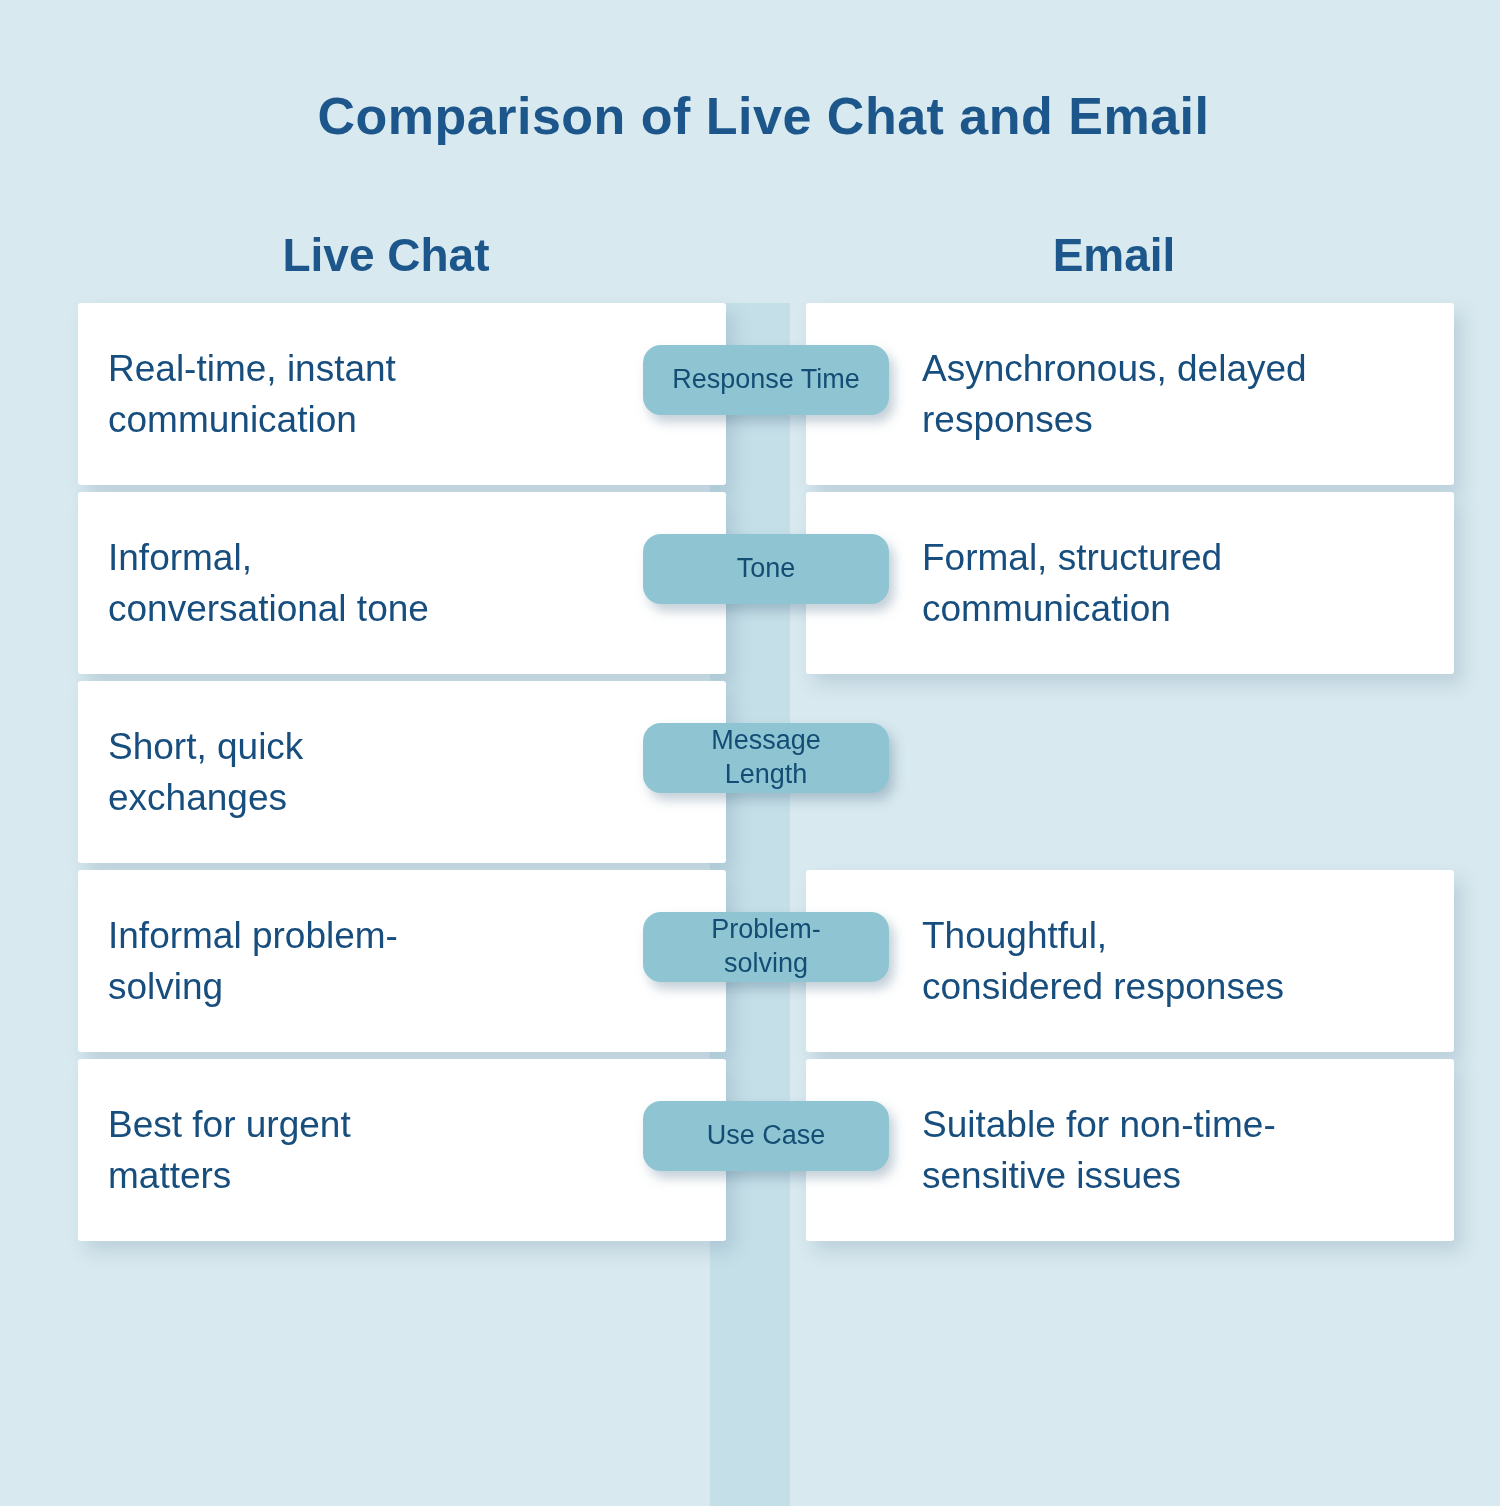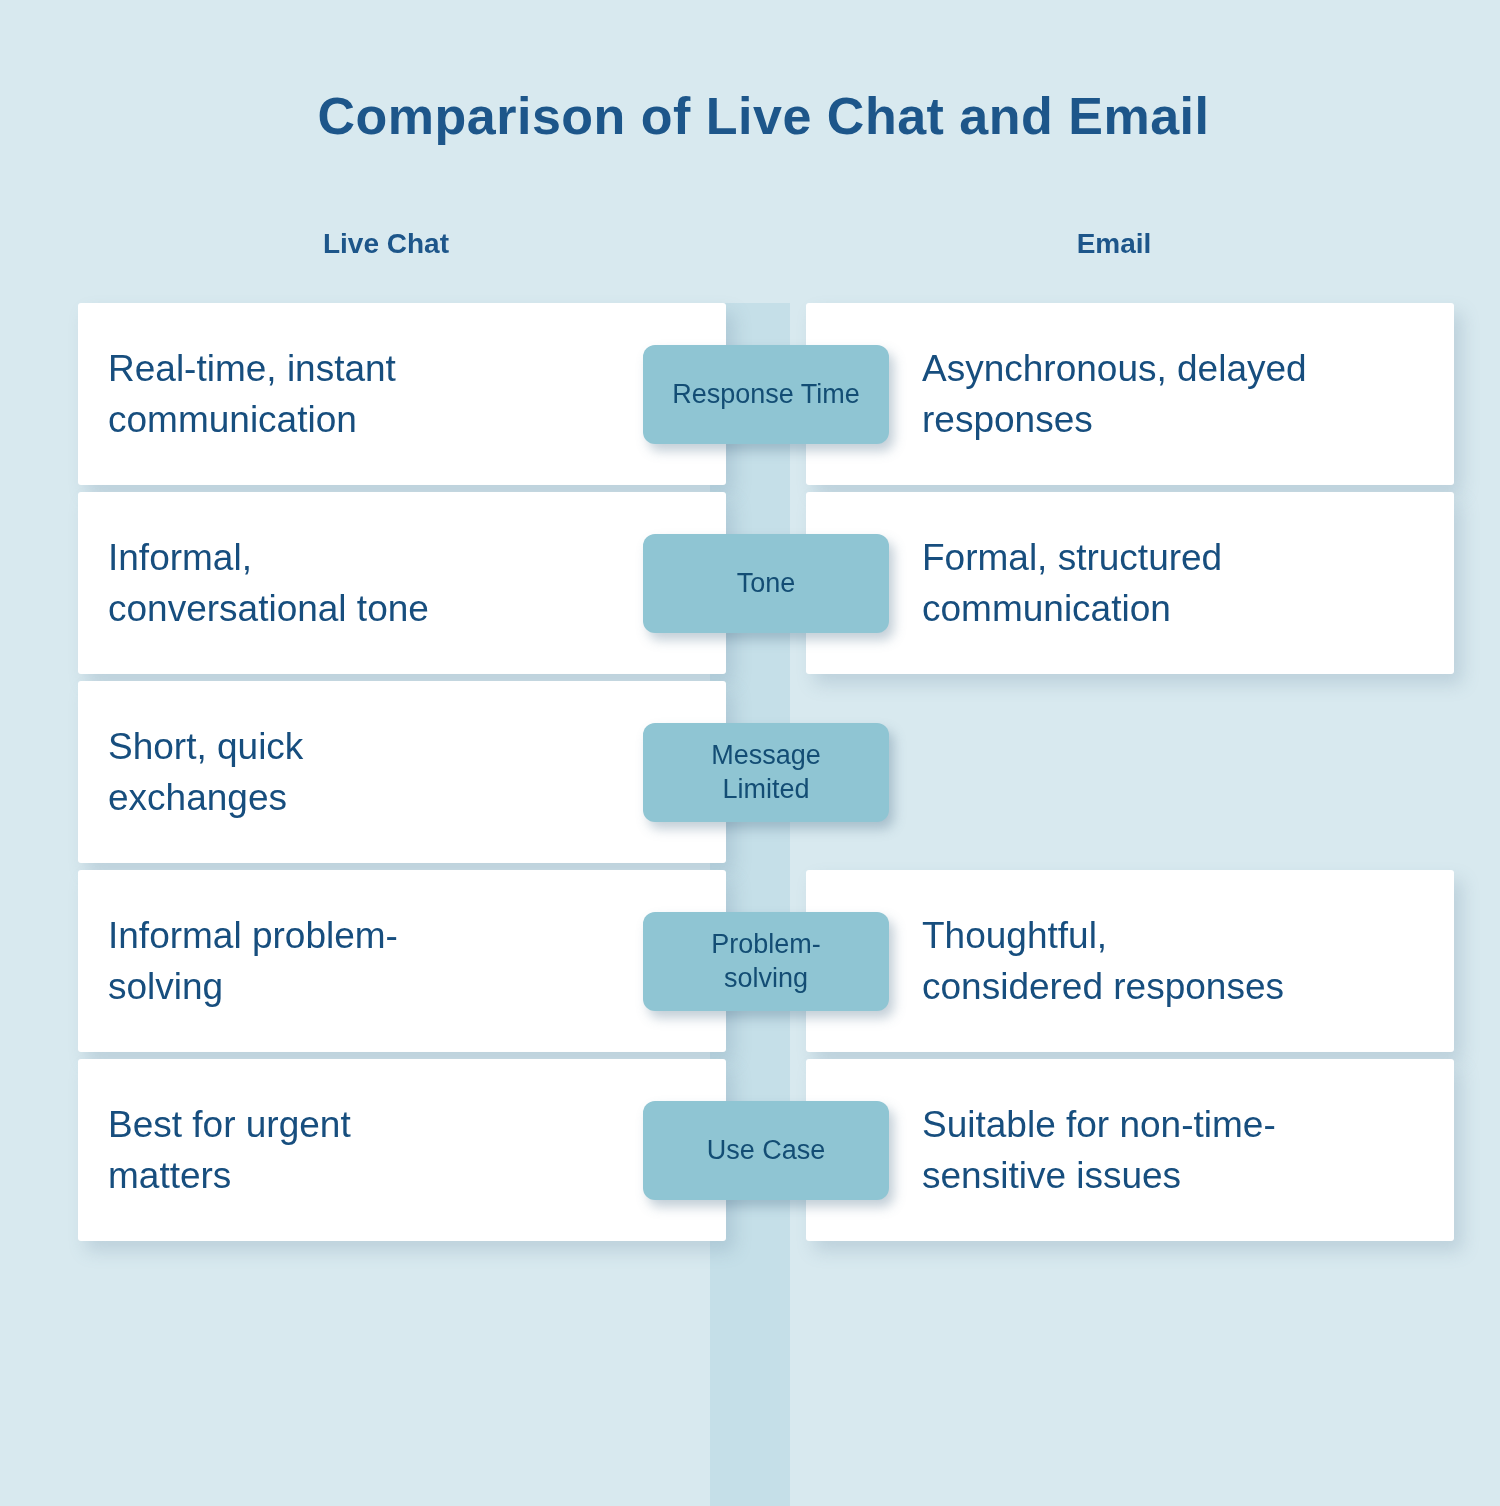--- a/index.html
+++ b/index.html
@@ -31,21 +31,21 @@
     font-weight: 700;
     color: var(--title);
     letter-spacing: 0.5px;
     padding-left: 27px;
   }
   .col-header {
     position: absolute;
     top: 228px;
     width: 648px;
     text-align: center;
-    font-size: 28px;
+    font-size: 46px;
     font-weight: 700;
     color: var(--title);
   }
   .col-header.left  { left: 62px; }
   .col-header.right { left: 790px; }
   .band {
     position: absolute;
     left: 710px;
     top: 303px;
     width: 80px;
@@ -83,23 +83,23 @@
     color: var(--text);
     white-space: pre-line;
   }
   .card.left  .card-text { margin-left: 30px; }
   .card.right .card-text { margin-left: 116px; }
   .badge {
     position: absolute;
     left: 565px;
     top: 42px;
     width: 246px;
-    height: 99px;
+    height: 70px;
     background: var(--badge);
-    border-radius: 12px;
+    border-radius: 18px;
     box-shadow: 5px 7px 12px rgba(80, 115, 140, 0.35);
     display: flex;
     align-items: center;
     justify-content: center;
     z-index: 2;
   }
   .badge-text {
     font-size: 27px;
     line-height: 1.25;
     color: #134d74;
@@ -149,21 +149,21 @@
       </div>
     </div>
 
     <div class="row">
       <div class="card left">
         <div class="card-text">Short, quick
 exchanges</div>
       </div>
       <div class="badge">
         <span class="badge-text">Message
-Limited</span>
+Length</span>
       </div>
     </div>
 
 
     <div class="row">
       <div class="card left">
         <div class="card-text">Informal problem-
 solving</div>
       </div>
       <div class="badge">

